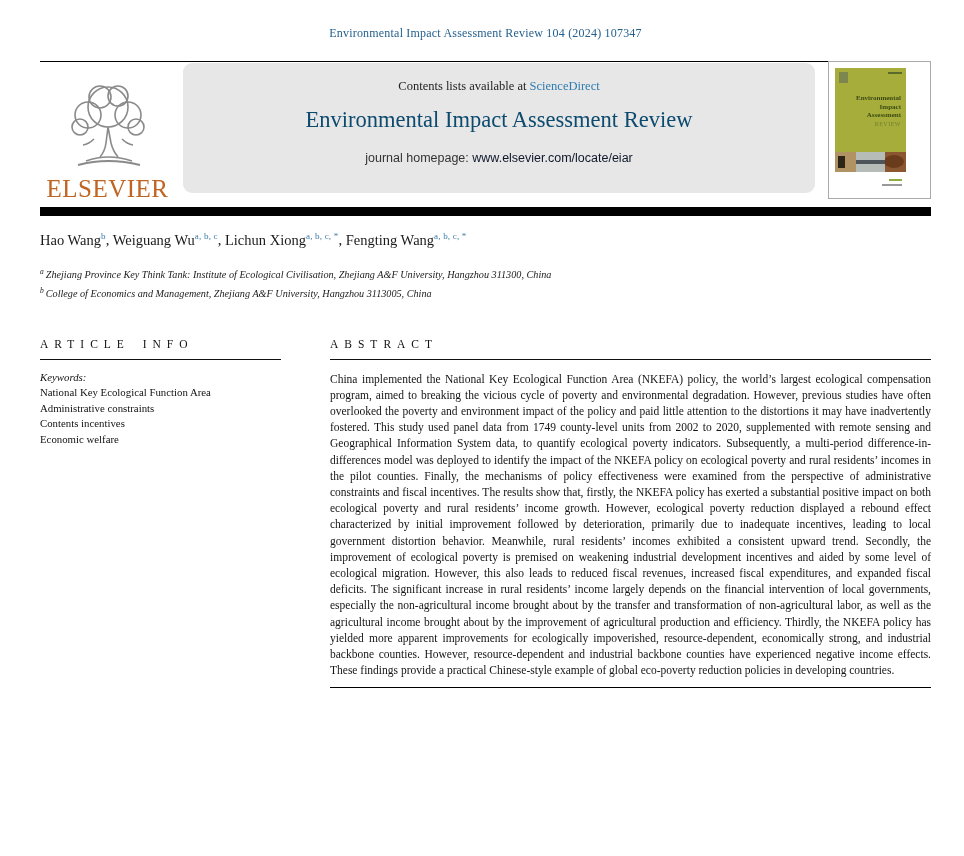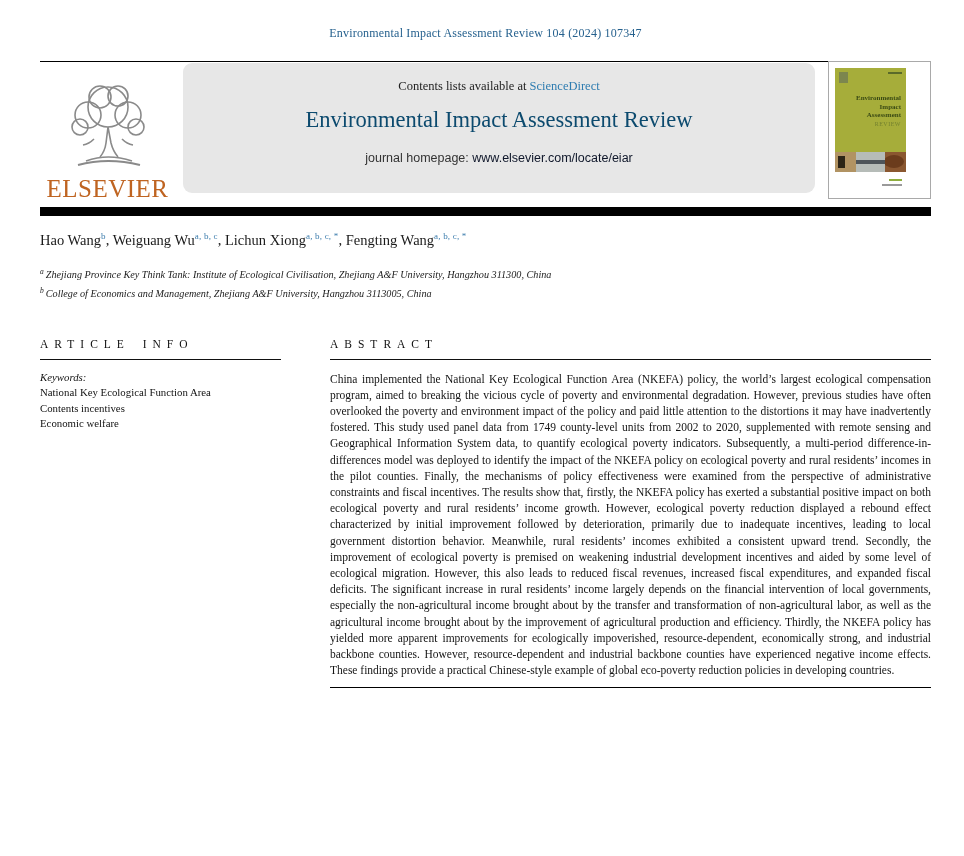--- a/index.html
+++ b/index.html
@@ -152,20 +152,21 @@
     </div>
 
     <div class="info-section">
 
       <div class="info-col">
         <div class="sec-heading">ARTICLE INFO</div>
         <div class="sec-rule"></div>
         <div class="keywords">
           <div class="kw-label">Keywords:</div>
           <div>National Key Ecological Function Area</div>
+          <div>Administrative constraints</div>
           <div>Contents incentives</div>
           <div>Economic welfare</div>
         </div>
       </div>
 
       <div class="abs-col">
         <div class="sec-heading">ABSTRACT</div>
         <div class="sec-rule"></div>
         <div class="abstract-text">China implemented the National Key Ecological Function Area (NKEFA) policy, the world’s largest ecological compensation program, aimed to breaking the vicious cycle of poverty and environmental degradation. However, previous studies have often overlooked the poverty and environment impact of the policy and paid little attention to the distortions it may have inadvertently fostered. This study used panel data from 1749 county-level units from 2002 to 2020, supplemented with remote sensing and Geographical Information System data, to quantify ecological poverty indicators. Subsequently, a multi-period difference-in-differences model was deployed to identify the impact of the NKEFA policy on ecological poverty and rural residents’ incomes in the pilot counties. Finally, the mechanisms of policy effectiveness were examined from the perspective of administrative constraints and fiscal incentives. The results show that, firstly, the NKEFA policy has exerted a substantial positive impact on both ecological poverty and rural residents’ income growth. However, ecological poverty reduction displayed a rebound effect characterized by initial improvement followed by deterioration, primarily due to inadequate incentives, leading to local government distortion behavior. Meanwhile, rural residents’ incomes exhibited a consistent upward trend. Secondly, the improvement of ecological poverty is premised on weakening industrial development incentives and aided by some level of ecological migration. However, this also leads to reduced fiscal revenues, increased fiscal expenditures, and expanded fiscal deficits. The significant increase in rural residents’ income largely depends on the financial intervention of local governments, especially the non-agricultural income brought about by the transfer and transformation of non-agricultural labor, as well as the agricultural income brought about by the improvement of agricultural production and efficiency. Thirdly, the NKEFA policy has yielded more apparent improvements for ecologically impoverished, resource-dependent, economically strong, and industrial backbone counties. However, resource-dependent and industrial backbone counties have experienced negative income effects. These findings provide a practical Chinese-style example of global eco-poverty reduction policies in developing countries.</div>
         <div class="bottom-rule"></div>

